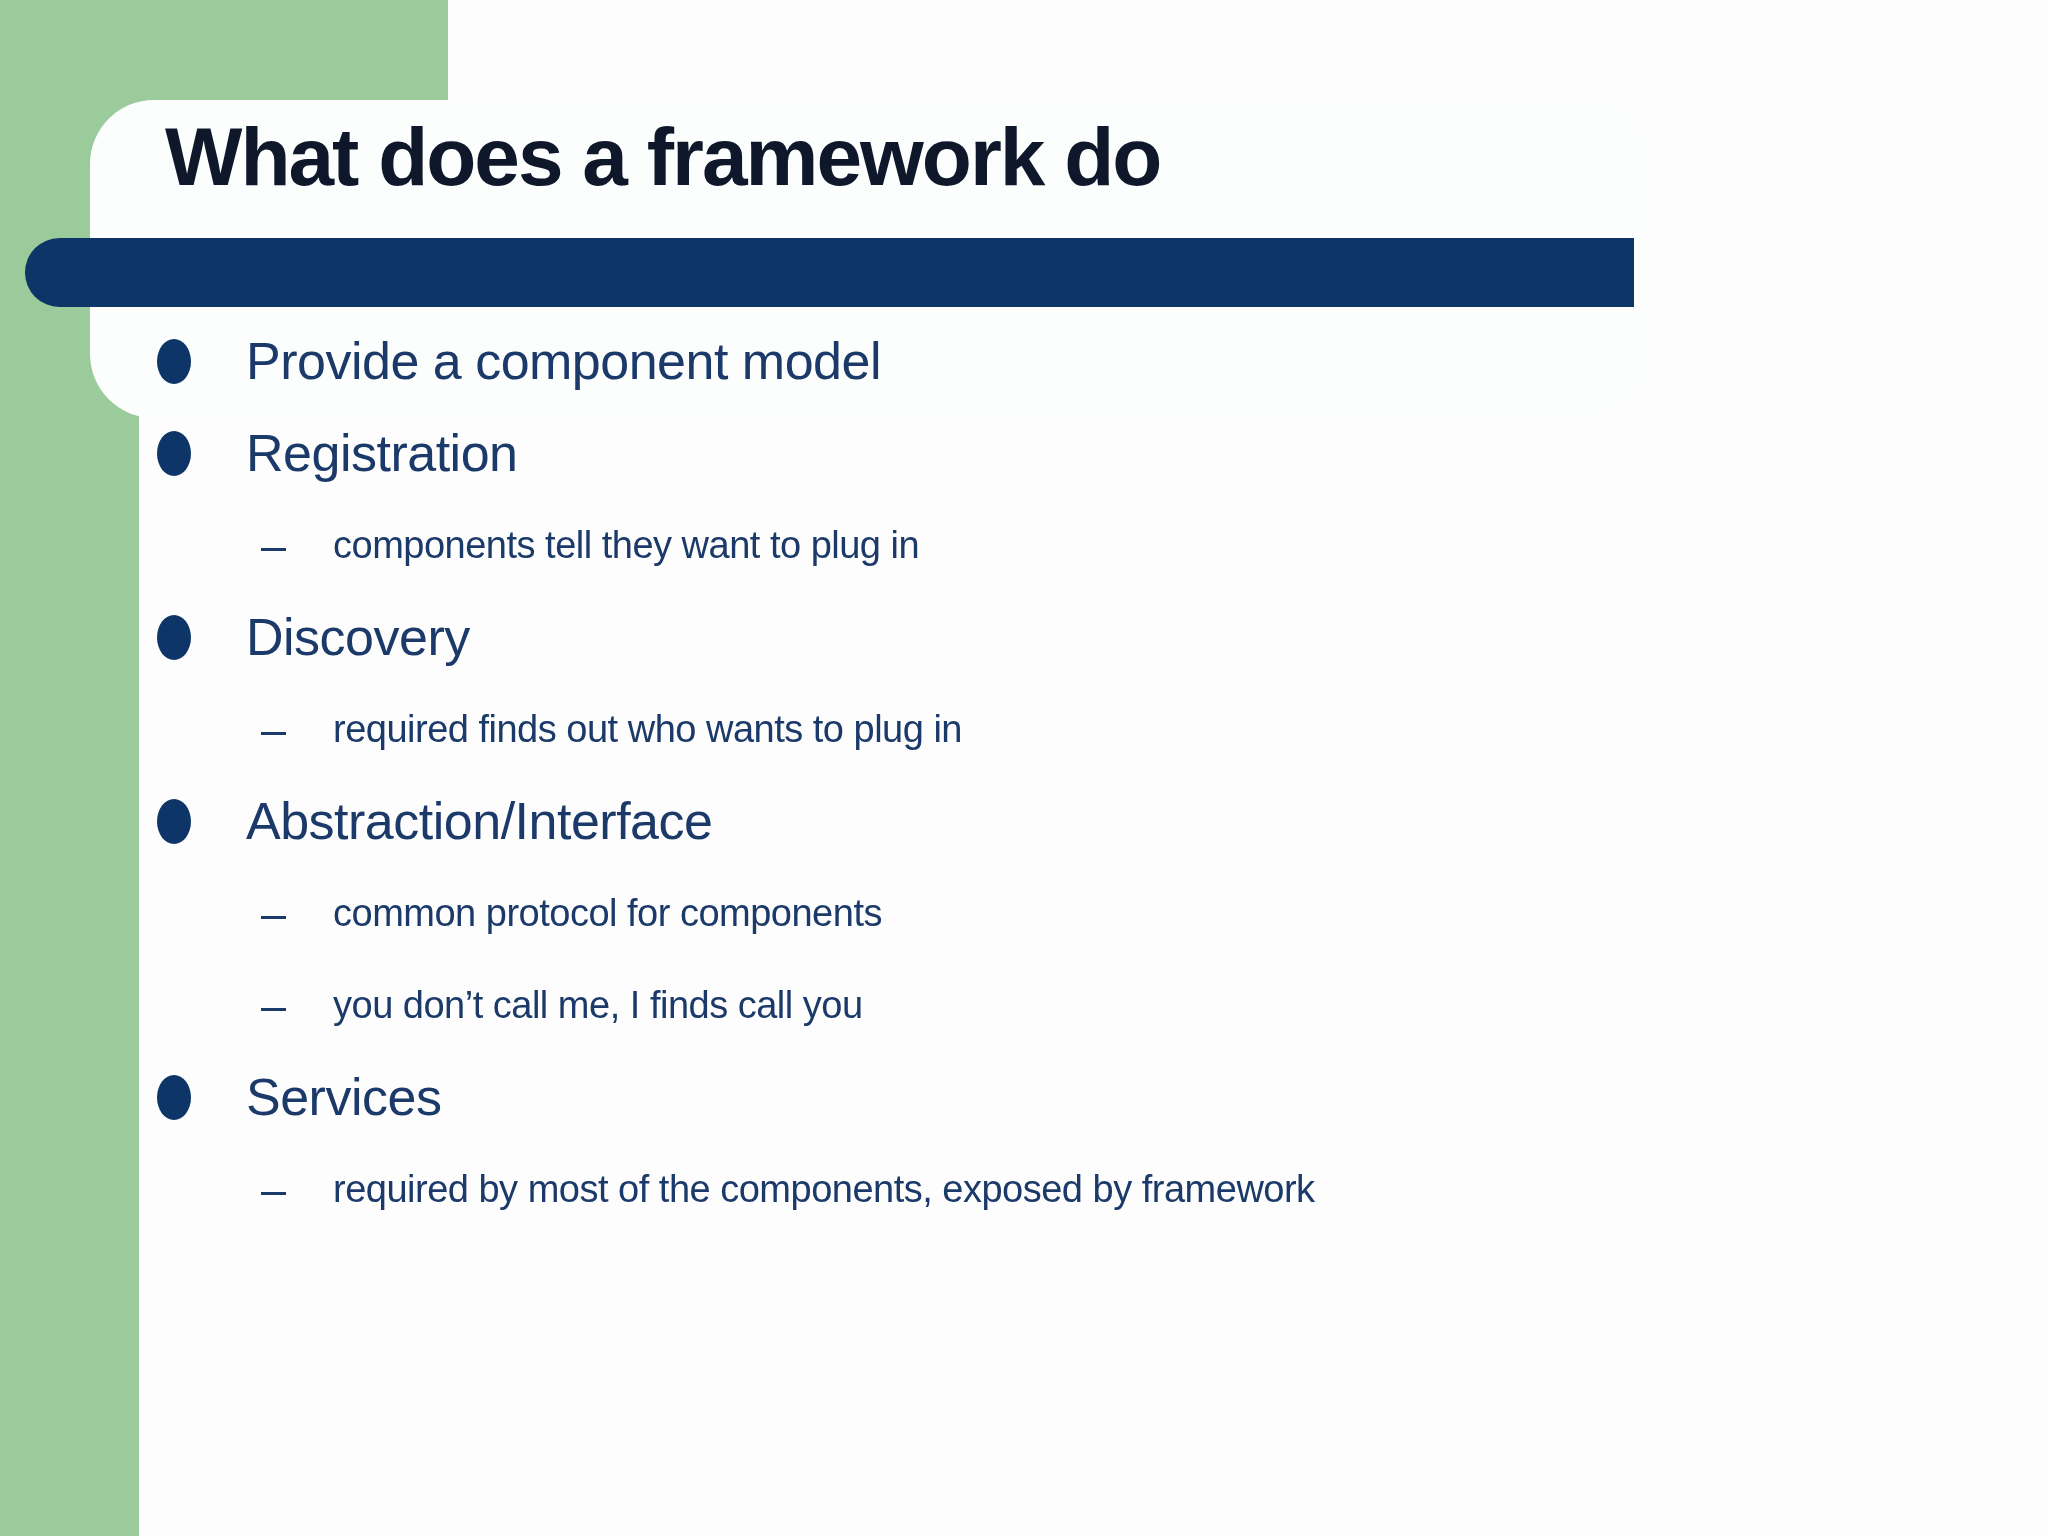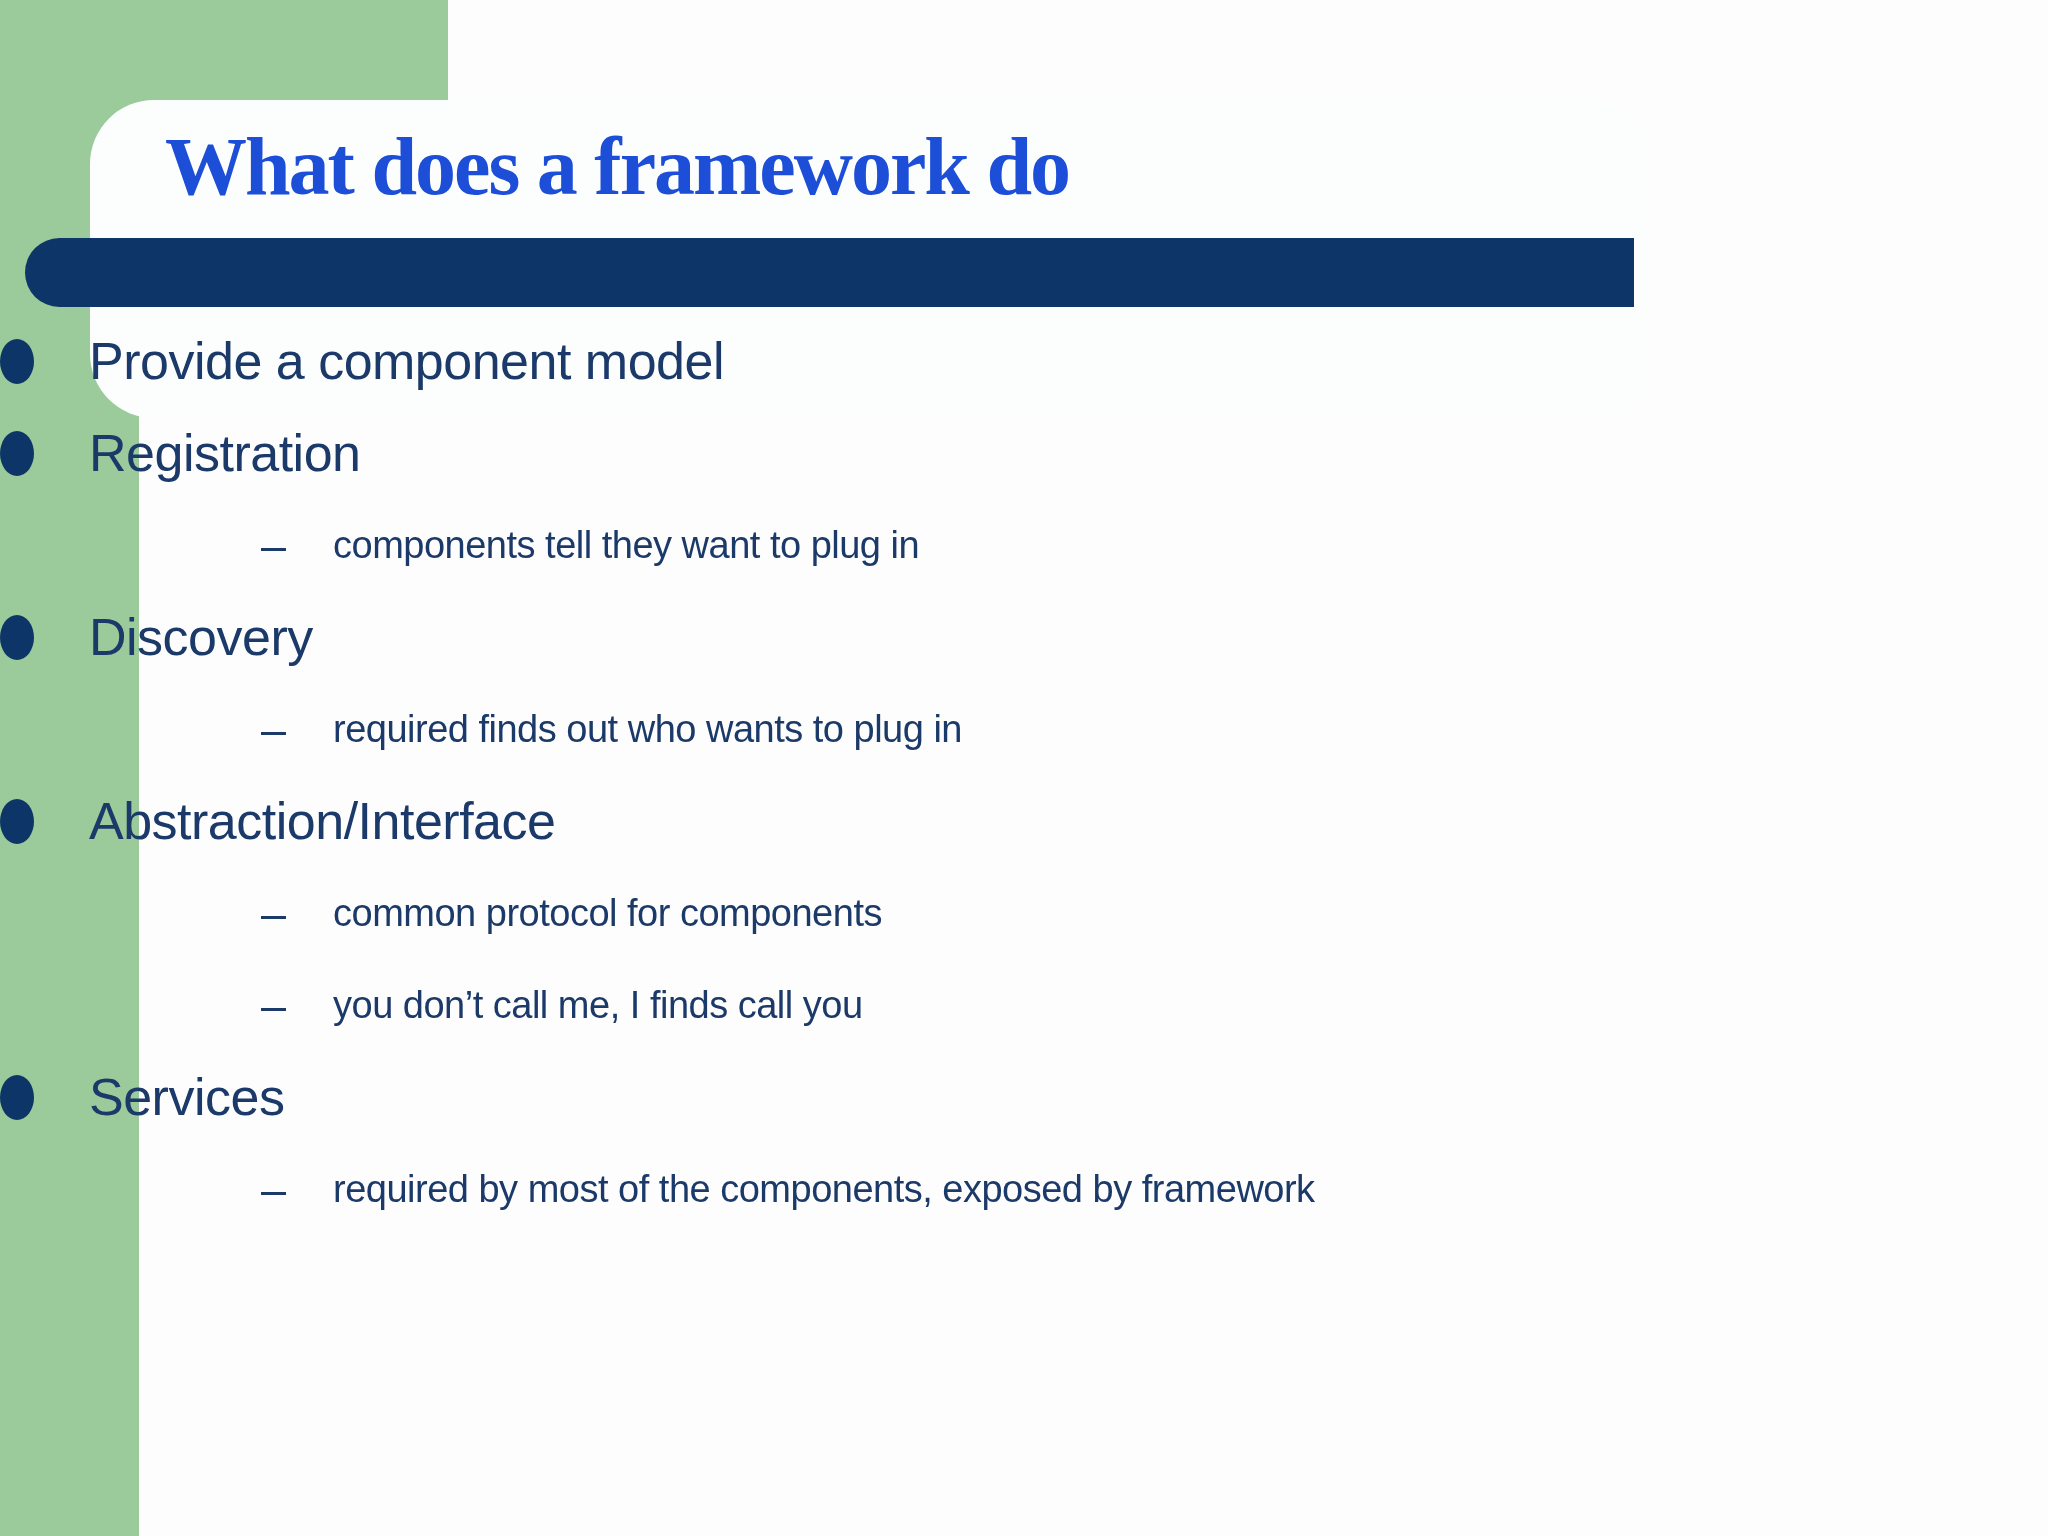--- a/index.html
+++ b/index.html
@@ -36,41 +36,40 @@
   }
   .divider-bar {
     position: absolute;
     left: 25px; top: 238px;
     width: 1609px; height: 69px;
     background: #0e3567;
     border-radius: 35px 0 0 35px;
   }
   .slide-title {
     position: absolute;
-    left: 165px; top: 120px;
+    left: 165px; top: 110px;
     width: 1450px;
     font-size: 82px;
     font-weight: 700;
     letter-spacing: -2px;
-    color: #1d4ed8;
+    color: #0f172a;
     white-space: nowrap;
-    font-family: Liberation Serif, serif;
   }
   .bullet-list {
     position: absolute;
     left: 0; top: 315px;
     width: 2048px;
   }
   .row {
     display: flex;
     align-items: center;
     height: 92px;
     color: #1b3a69;
   }
-  .row.level1 { }
+  .row.level1 { padding-left: 157px; }
   .row.level2 { padding-left: 261px; }
   .dot {
     flex: 0 0 auto;
     width: 34px; height: 45px;
     border-radius: 50%;
     background: #0e3567;
     margin-right: 55px;
   }
   .dash {
     flex: 0 0 72px;

